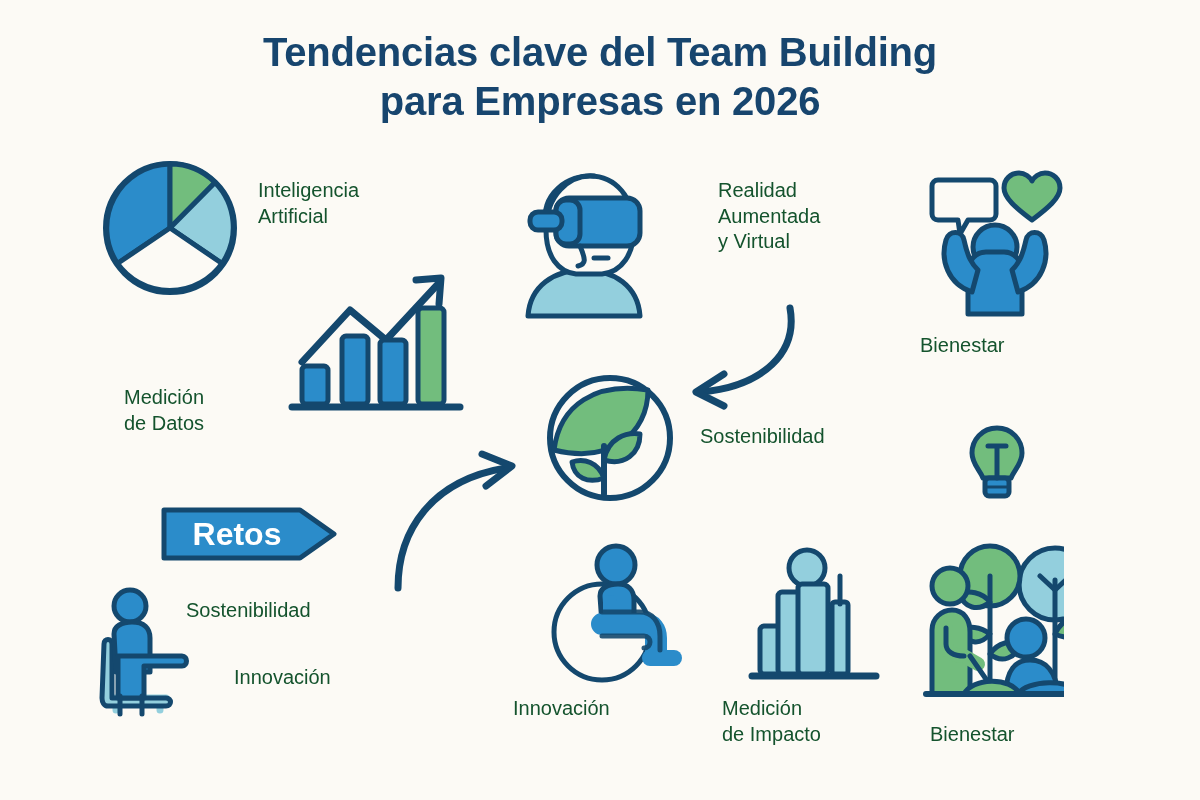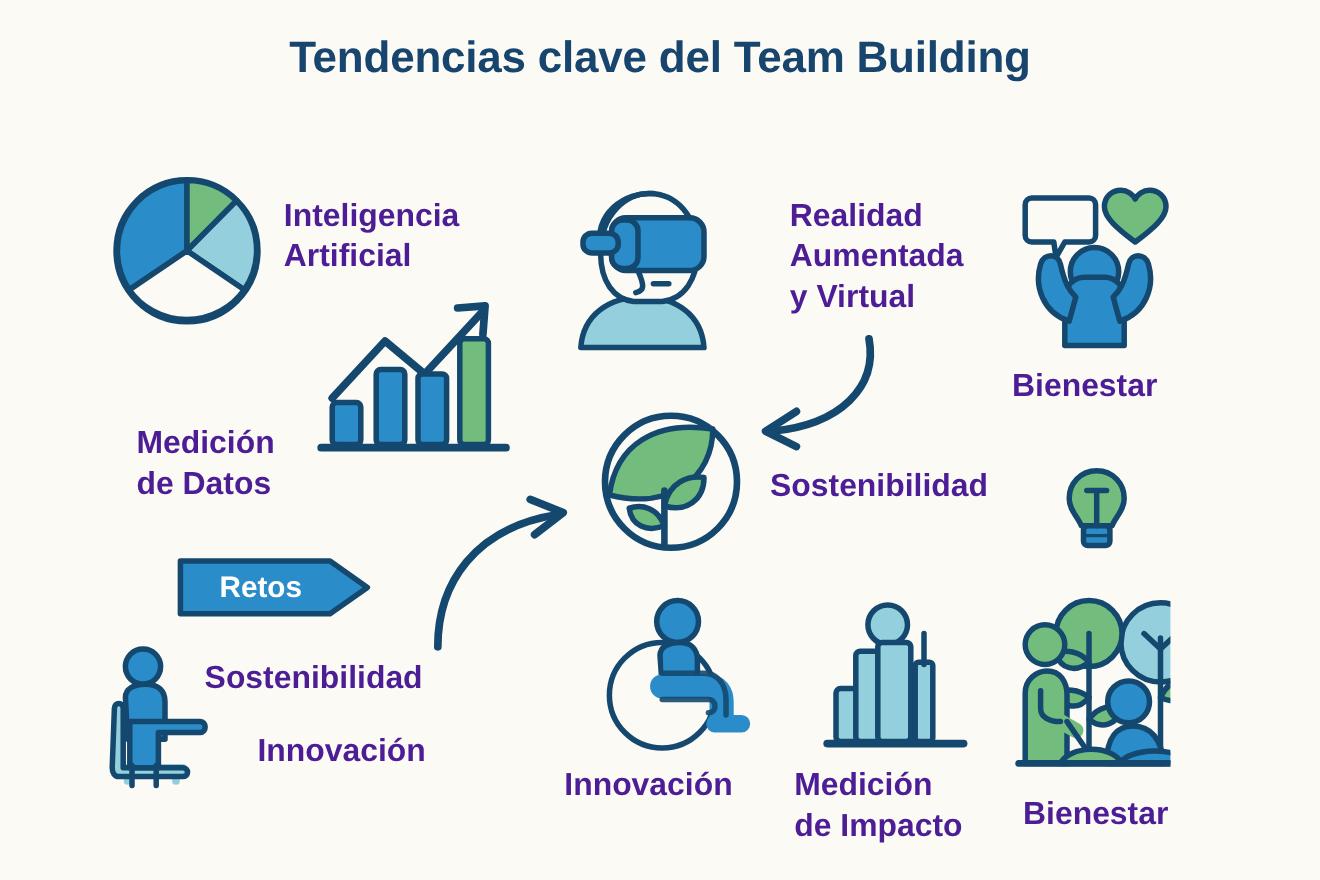--- a/index.html
+++ b/index.html
@@ -23,23 +23,23 @@
     text-align: center;
     color: #17456e;
     font-size: 40px;
     font-weight: bold;
     line-height: 1.22;
     letter-spacing: -0.2px;
   }
   .title .line { display: block; }
   .lbl {
     position: absolute;
-    color: #4c1d95;
-    font-size: 29px;
-    font-weight: bold;
+    color: #14532d;
+    font-size: 20px;
+    font-weight: normal;
     line-height: 1.28;
     white-space: pre-line;
   }
   .icon-wrap { position: absolute; }
   .icon-wrap svg { display: block; overflow: visible; }
 
   
   .retos-badge {
     position: absolute;
     left: 160px;
@@ -50,34 +50,35 @@
   .retos-badge .retos-text {
     position: absolute;
     left: 0;
     top: 0;
     width: 148px;
     height: 56px;
     display: flex;
     align-items: center;
     justify-content: center;
     color: #ffffff;
-    font-size: 27px;
+    font-size: 32px;
     font-weight: bold;
     z-index: 2;
     padding-left: 6px;
     box-sizing: border-box;
   }
 </style>
 </head>
 <body>
 
 <div id="canvas">
 
   <div class="title">
     <span class="line">Tendencias clave del Team Building</span>
+    <span class="line">para Empresas en 2026</span>
   </div>
 
   <div class="icon-wrap" style="left:100px; top:158px;">
     <svg width="140" height="140" viewBox="0 0 140 140">
       <circle cx="70" cy="70" r="64" fill="#fcfaf5" stroke="#14486e" stroke-width="6"></circle>
       <path d="M70 70 L70 6 A64 64 0 0 0 17.5 105.5 Z" fill="#2b8cca" stroke="#14486e" stroke-width="5" stroke-linejoin="round"></path>
       <path d="M70 70 L70 6 A64 64 0 0 1 115 24.5 Z" fill="#72bd7d" stroke="#14486e" stroke-width="5" stroke-linejoin="round"></path>
       <path d="M70 70 L115 24.5 A64 64 0 0 1 122 105.5 Z" fill="#93cfdd" stroke="#14486e" stroke-width="5" stroke-linejoin="round"></path>
       <path d="M70 70 L122 105.5 A64 64 0 0 1 17.5 105.5 Z" fill="#fcfaf5" stroke="#14486e" stroke-width="5" stroke-linejoin="round"></path>
     </svg>

